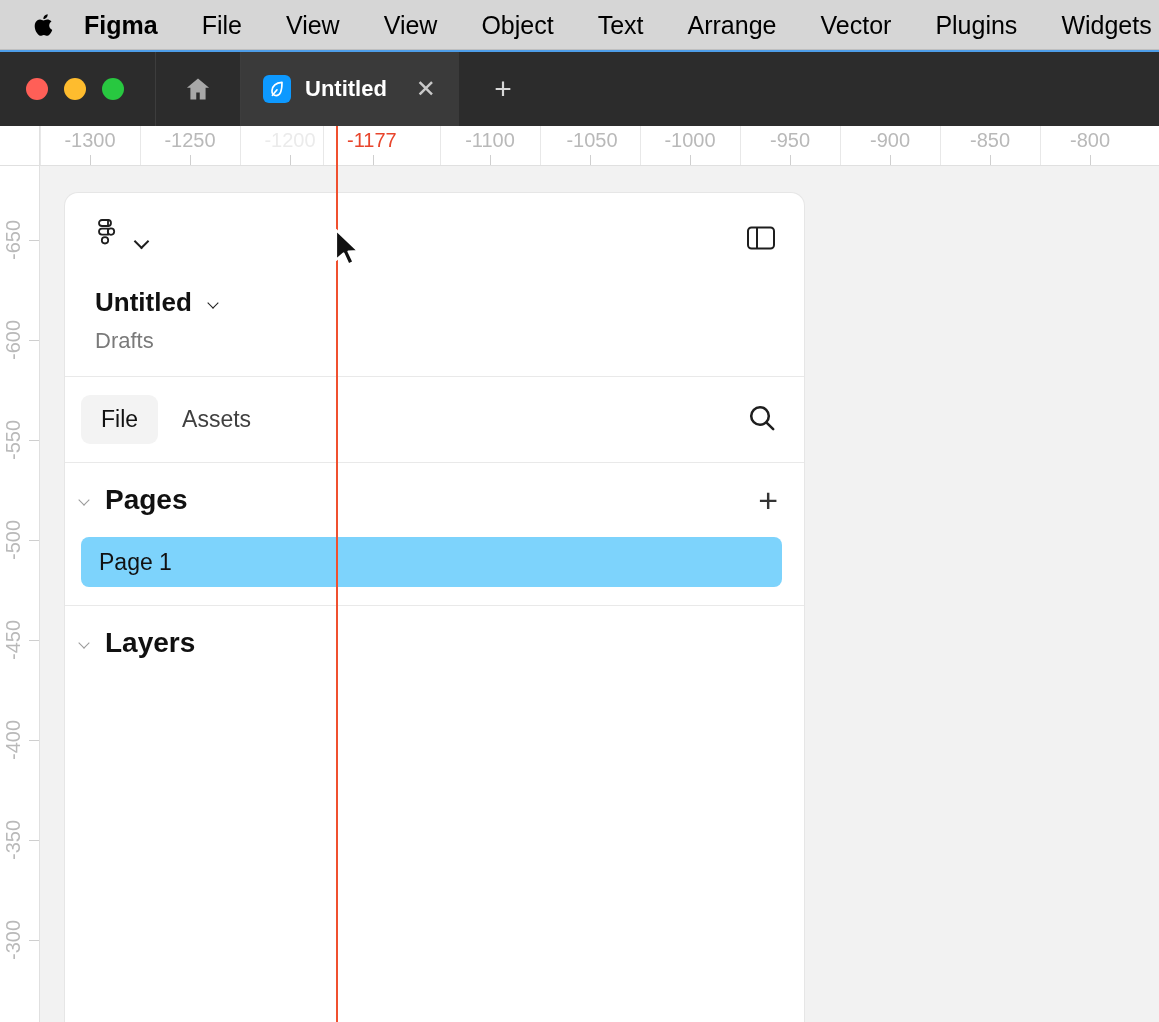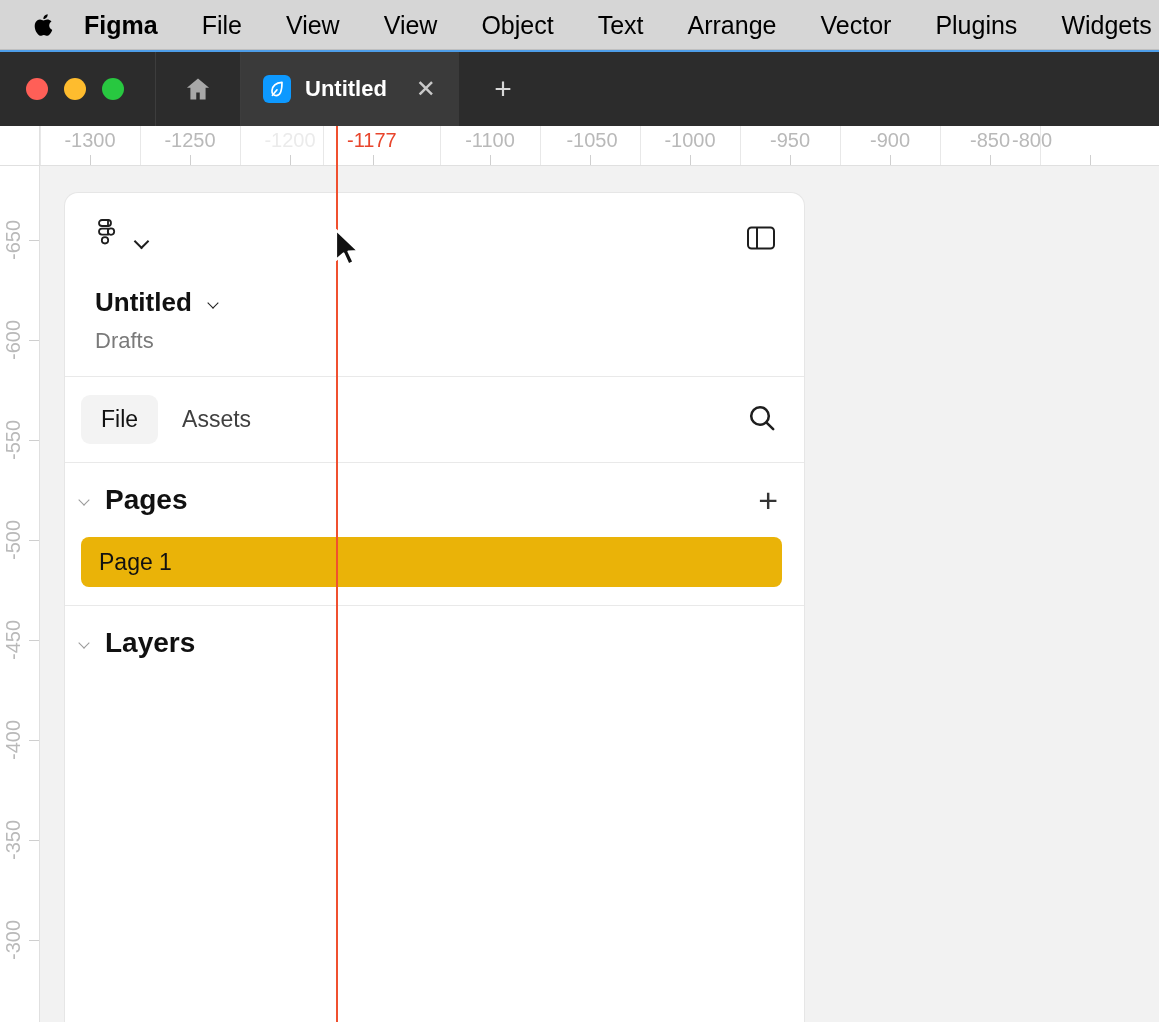--- a/index.html
+++ b/index.html
@@ -192,21 +192,21 @@
   .section-title { font-size: 28px; font-weight: bold; color: #111; }
   .section-spacer { flex: 1; }
   .plus-btn { font-size: 34px; color: #333; line-height: 1; padding-right: 4px;}
 
   .page-row {
     height: 50px; display: flex; align-items: center;
     padding-left: 18px; border-radius: 8px;
     font-size: 23px; color: #111;
     margin: 0 0 0 2px;
   }
-  .page-row.selected { background: #eab308; }
+  .page-row.selected { background: #7dd3fc; }
 
   
   .cursor { position: absolute; z-index: 20; pointer-events: none; }
 </style>
 </head>
 <body>
 
 <div id="app">
 
   <div class="menubar">
@@ -279,21 +279,21 @@
         <div class="rh-major" style="left: 640px;"></div>
         <div class="rh-label" style="left: 790px;">-950</div>
         <div class="rh-tick" style="left: 790px;"></div>
         <div class="rh-major" style="left: 740px;"></div>
         <div class="rh-label" style="left: 890px;">-900</div>
         <div class="rh-tick" style="left: 890px;"></div>
         <div class="rh-major" style="left: 840px;"></div>
         <div class="rh-label" style="left: 990px;">-850</div>
         <div class="rh-tick" style="left: 990px;"></div>
         <div class="rh-major" style="left: 940px;"></div>
-        <div class="rh-label" style="left: 1032px;">-800</div>
+        <div class="rh-label" style="left: 1090px;">-800</div>
         <div class="rh-tick" style="left: 1090px;"></div>
         <div class="rh-major" style="left: 1040px;"></div>
       </div>
     <div class="ruler-v" id="ruler-v">
         <div class="rv-label" style="top: 74px; transform: rotate(-90deg) translate(-50%, 0px); transform-origin: left top;">-650</div>
         <div class="rv-tick" style="top: 74px;"></div>
         <div class="rv-label" style="top: 174px; transform: rotate(-90deg) translate(-50%, 0px); transform-origin: left top;">-600</div>
         <div class="rv-tick" style="top: 174px;"></div>
         <div class="rv-label" style="top: 274px; transform: rotate(-90deg) translate(-50%, 0px); transform-origin: left top;">-550</div>
         <div class="rv-tick" style="top: 274px;"></div>

